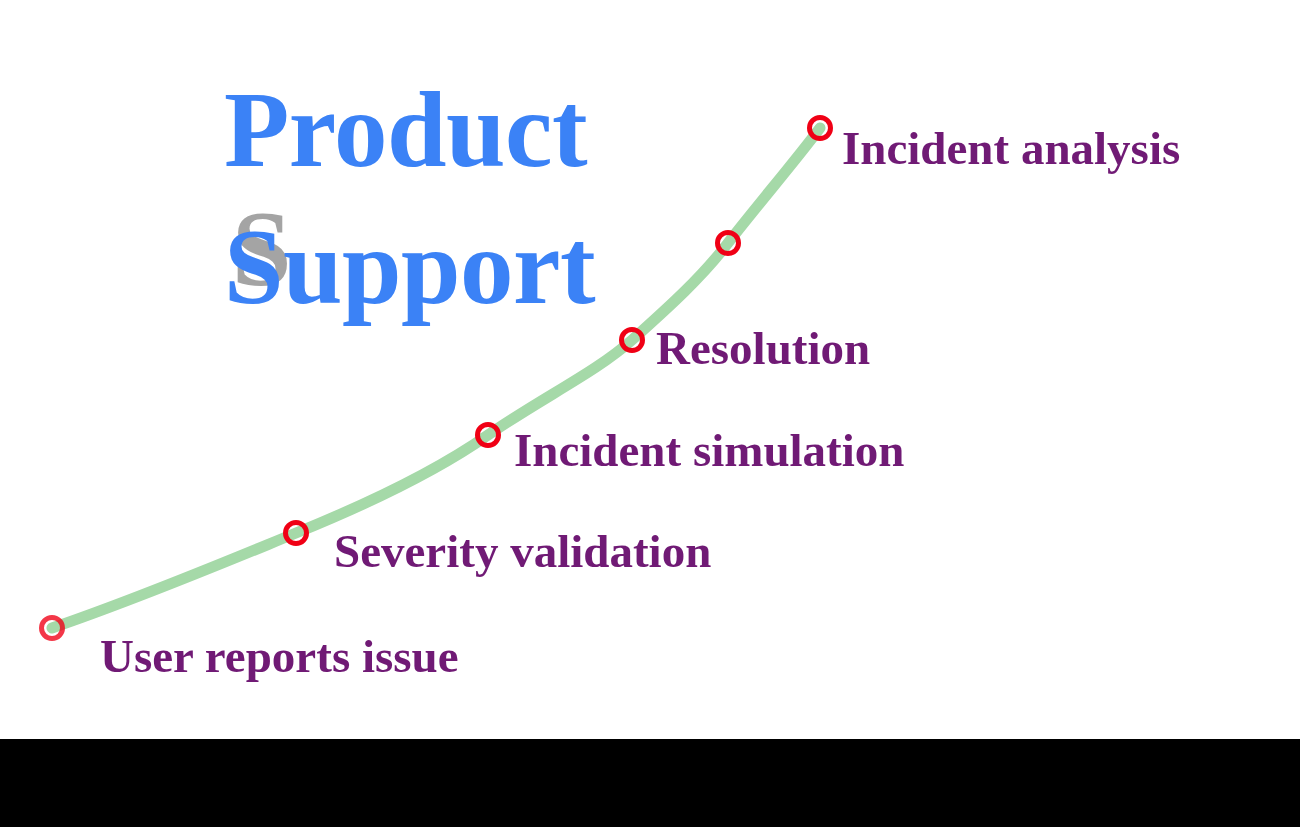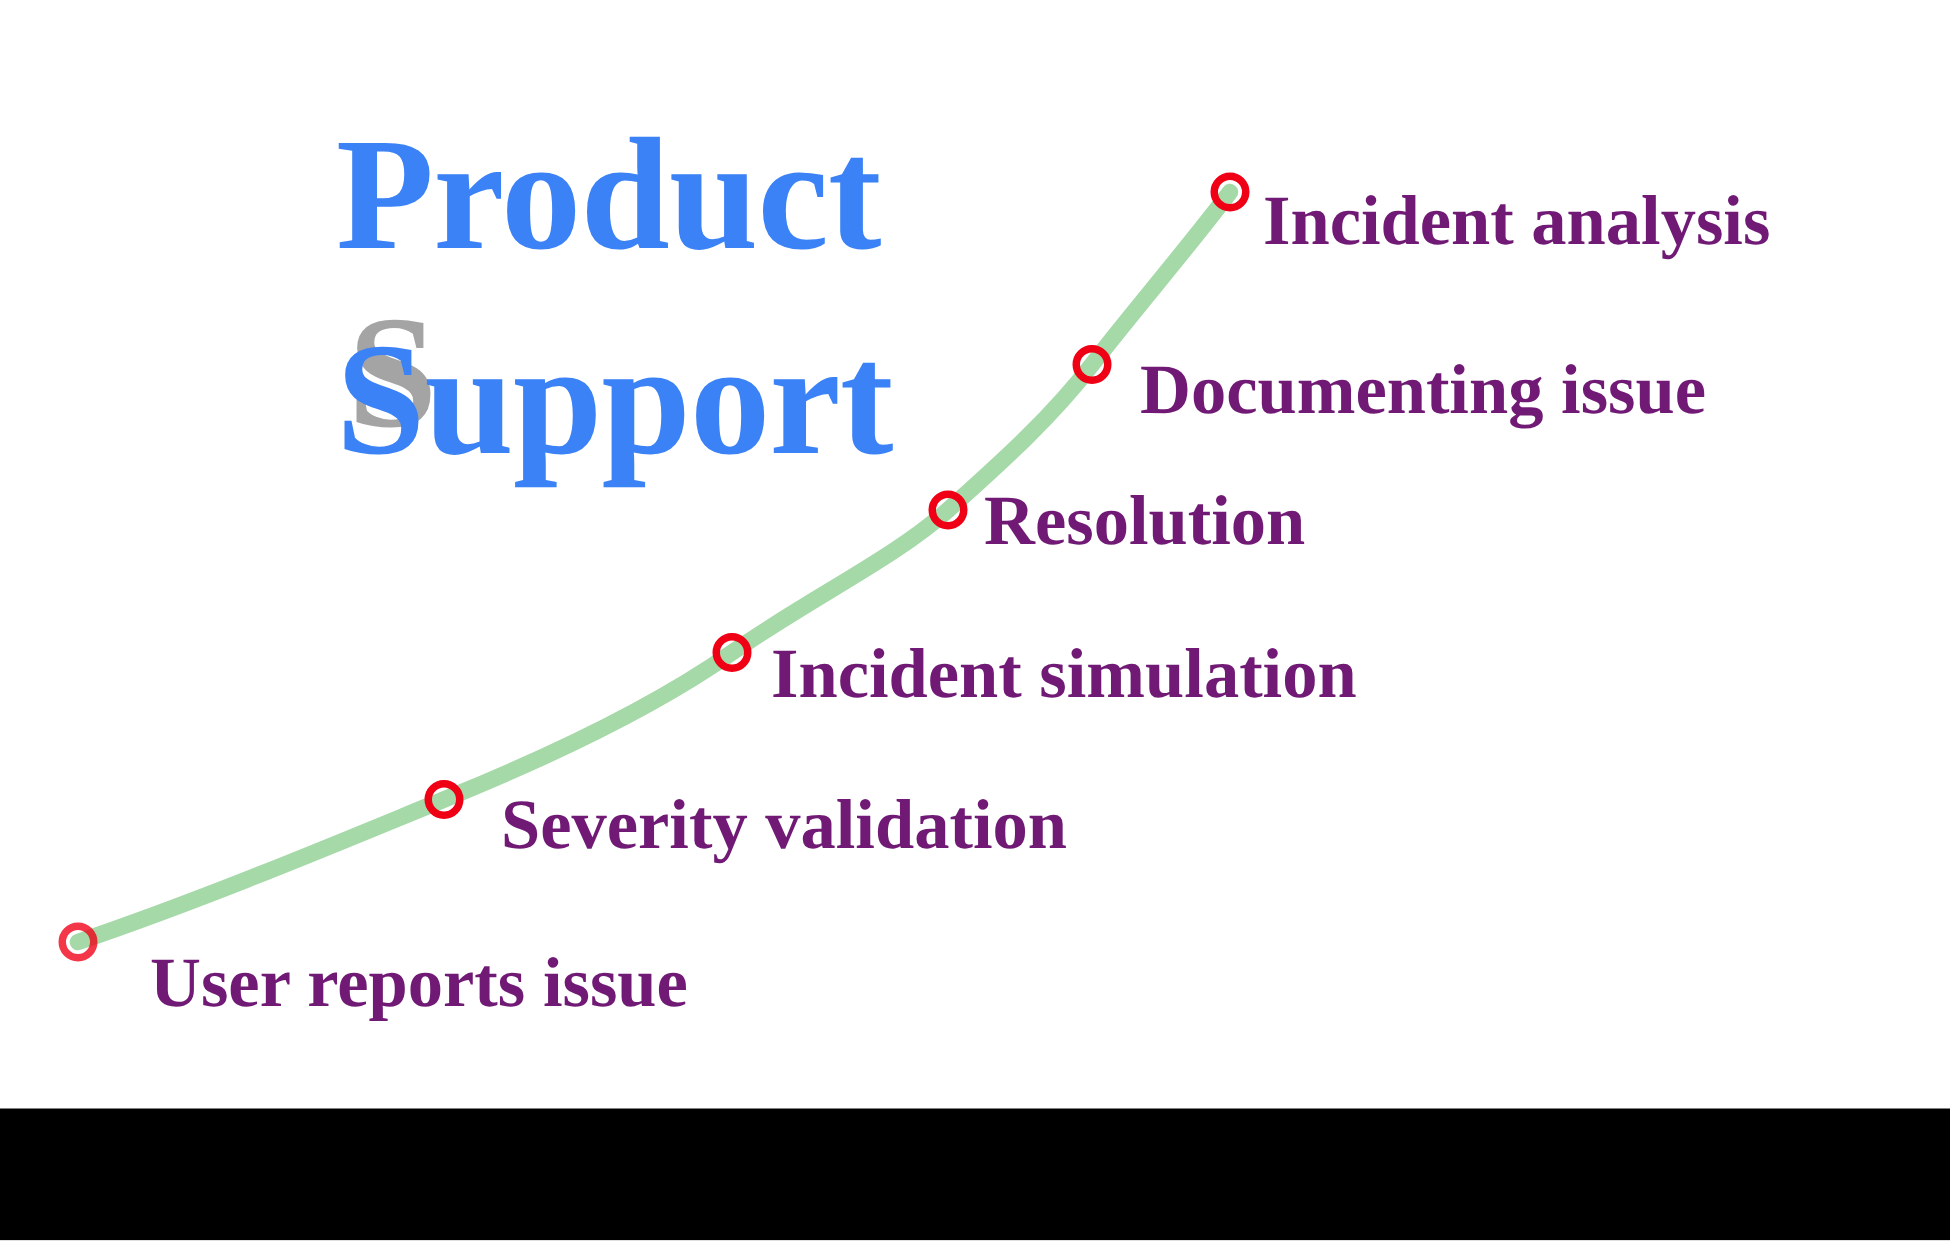--- a/index.html
+++ b/index.html
@@ -118,21 +118,20 @@
     <div class="marker" style="left:820px; top:128px;"></div>
 
     <div class="point-label" style="left:100px; top:656px;">User reports issue</div>
 
     <div class="point-label" style="left:334px; top:551px;">Severity validation</div>
 
     <div class="point-label" style="left:656px; top:348px;">Resolution</div>
 
     <div class="point-label" style="left:514px; top:450px;">Incident simulation</div>
 
-    <div class="point-label" style="left:760px; top:261px;">Documenting issue</div>
 
     <div class="point-label" style="left:842px; top:148px;">Incident analysis</div>
 
   </div>
 
   <div id="footer">
     
     
   </div>
 

